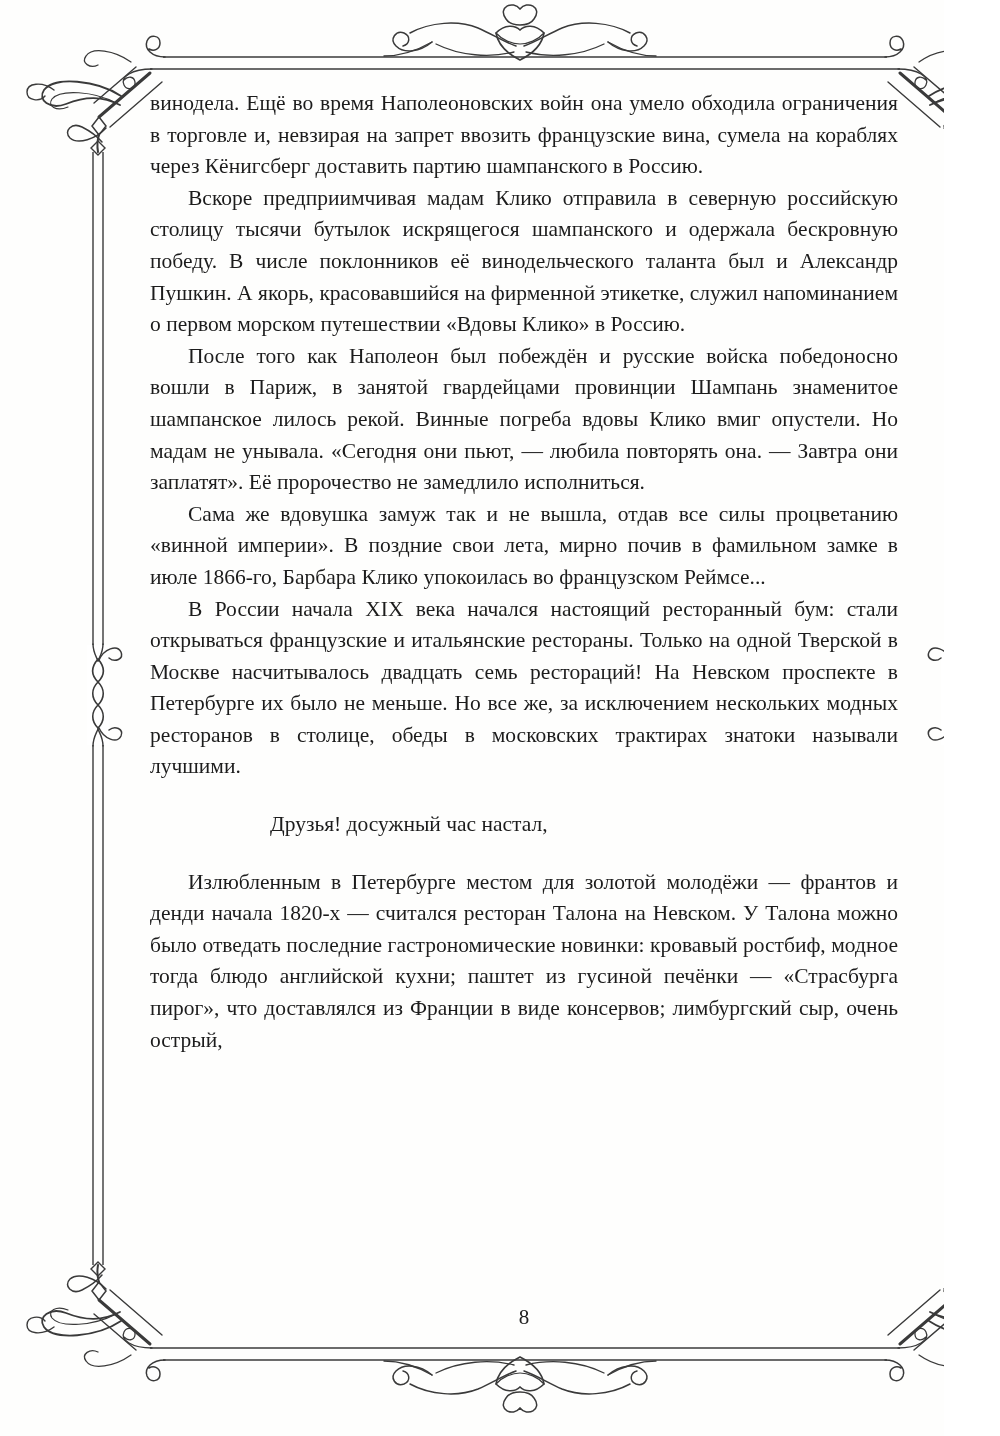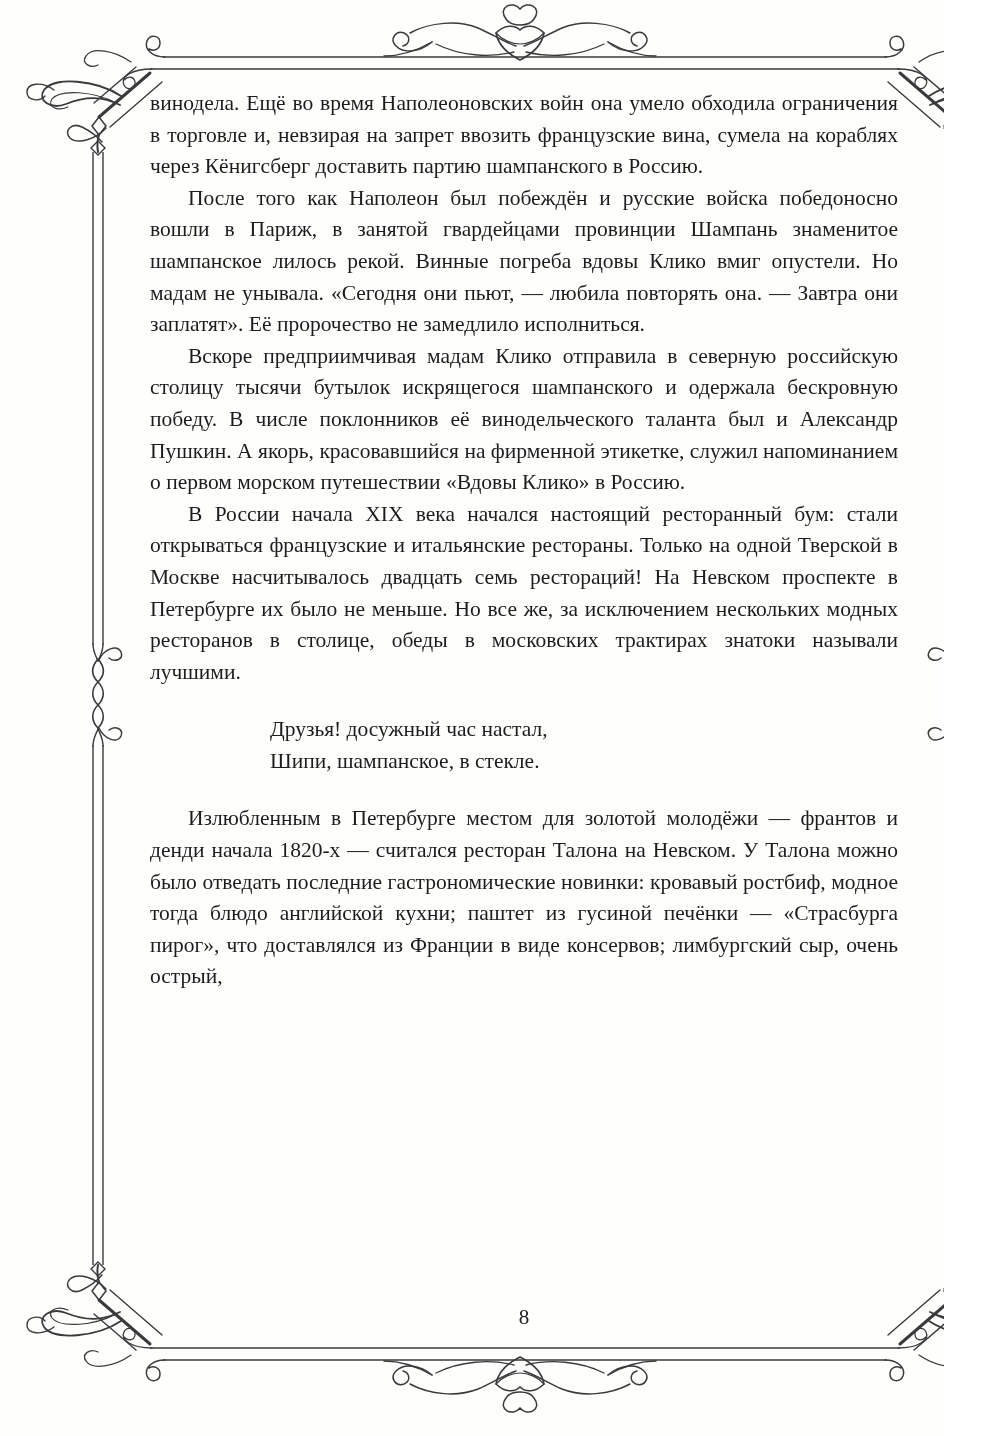--- a/index.html
+++ b/index.html
@@ -124,27 +124,27 @@
     </g>
 
     <g>
       <use href="#crest"></use>
       <use href="#crest" transform="translate(0,1417) scale(1,-1)"></use>
     </g>
   </svg>
 
   <div class="text-block">
     <p>винодела. Ещё во время Наполеоновских войн она умело обходила ограничения в торговле и, невзирая на запрет ввозить французские вина, сумела на кораблях через Кёнигсберг доставить партию шампанского в Россию.</p>
+    <p class="indent">Вскоре предприимчивая мадам Клико отправила в северную российскую столицу тысячи бутылок искрящегося шампанского и одержала бескровную победу. В числе поклонников её винодельческого таланта был и Александр Пушкин. А якорь, красовавшийся на фирменной этикетке, служил напоминанием о первом морском путешествии «Вдовы Клико» в Россию.</p>
     <p class="indent">После того как Наполеон был побеждён и русские войска победоносно вошли в Париж, в занятой гвардейцами провинции Шампань знаменитое шампанское лилось рекой. Винные погреба вдовы Клико вмиг опустели. Но мадам не унывала. «Сегодня они пьют, — любила повторять она. — Завтра они заплатят». Её пророчество не замедлило исполниться.</p>
-    <p class="indent">Вскоре предприимчивая мадам Клико отправила в северную российскую столицу тысячи бутылок искрящегося шампанского и одержала бескровную победу. В числе поклонников её винодельческого таланта был и Александр Пушкин. А якорь, красовавшийся на фирменной этикетке, служил напоминанием о первом морском путешествии «Вдовы Клико» в Россию.</p>
+    <p class="indent">Сама же вдовушка замуж так и не вышла, отдав все силы процветанию «винной империи». В поздние свои лета, мирно почив в фамильном замке в июле 1866-го, Барбара Клико упокоилась во французском Реймсе...</p>
     <p class="indent">В России начала XIX века начался настоящий ресторанный бум: стали открываться французские и итальянские рестораны. Только на одной Тверской в Москве насчитывалось двадцать семь рестораций! На Невском проспекте в Петербурге их было не меньше. Но все же, за исключением нескольких модных ресторанов в столице, обеды в московских трактирах знатоки называли лучшими.</p>
 
     <div class="poem">
       <div>Друзья! досужный час настал,</div>
-      <div>Шипи, шампанское, в стекле.</div>
     </div>
 
     <p class="indent">Излюбленным в Петербурге местом для золотой молодёжи — франтов и денди начала 1820-х — считался ресторан Талона на Невском. У Талона можно было отведать последние гастрономические новинки: кровавый ростбиф, модное тогда блюдо английской кухни; паштет из гусиной печёнки — «Страсбурга пирог», что доставлялся из Франции в виде консервов; лимбургский сыр, очень острый,</p>
   </div>
 
   <div class="page-number">8</div>
 
 </div>
 
 </body></html>

